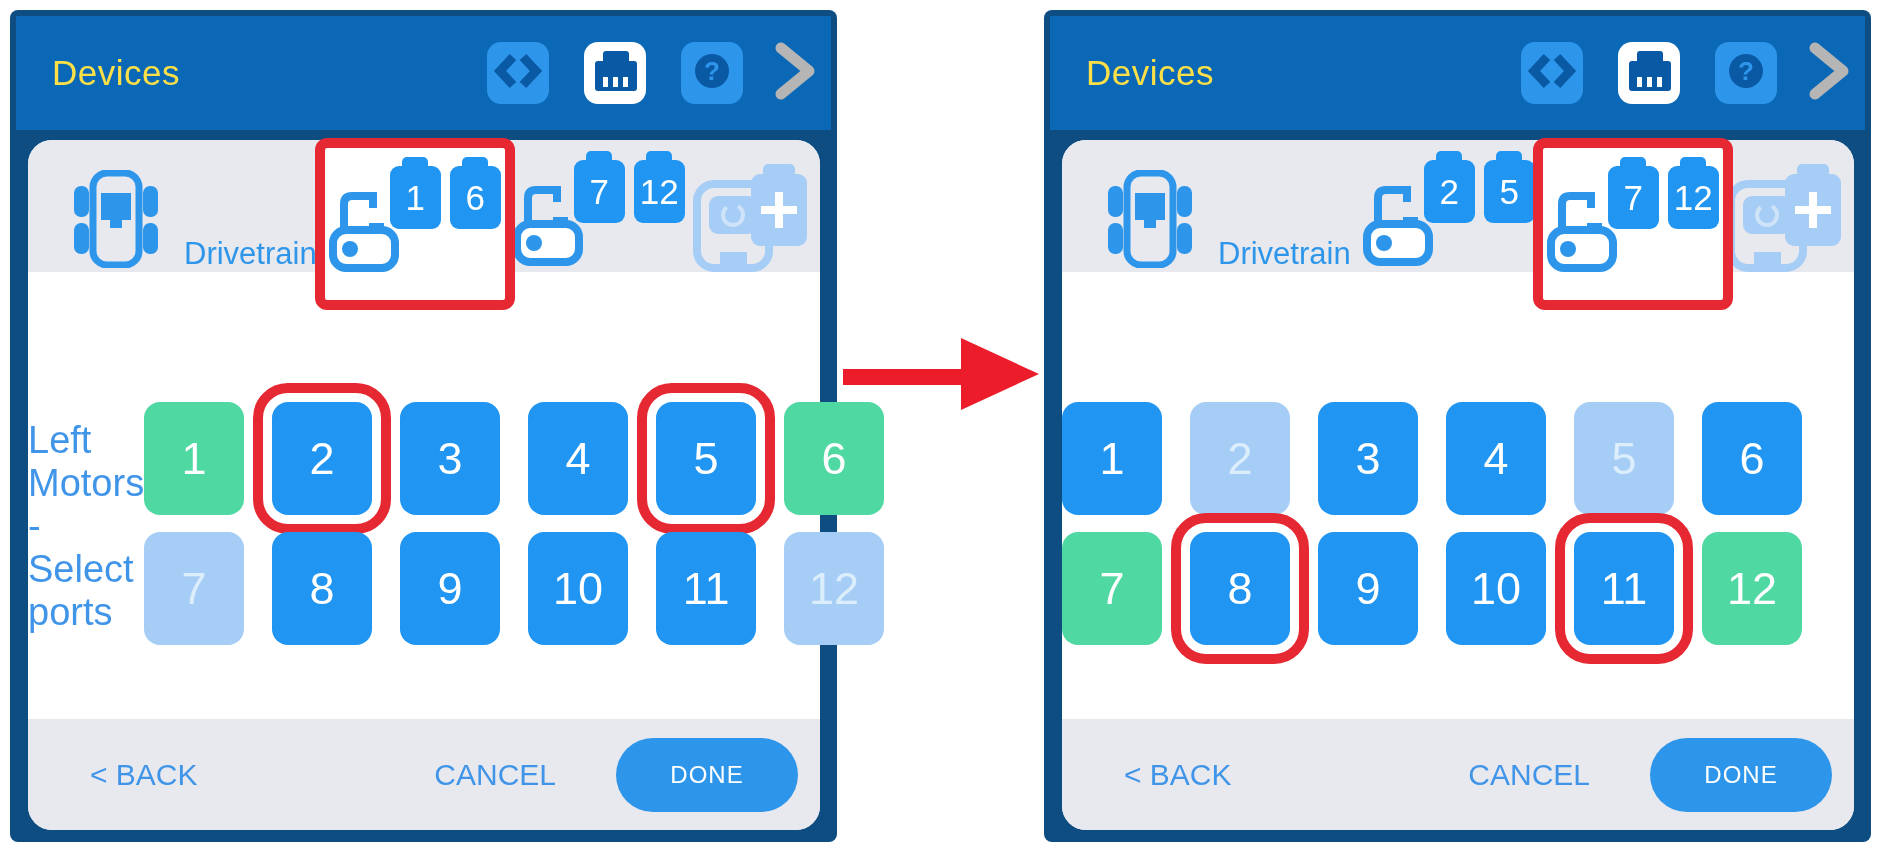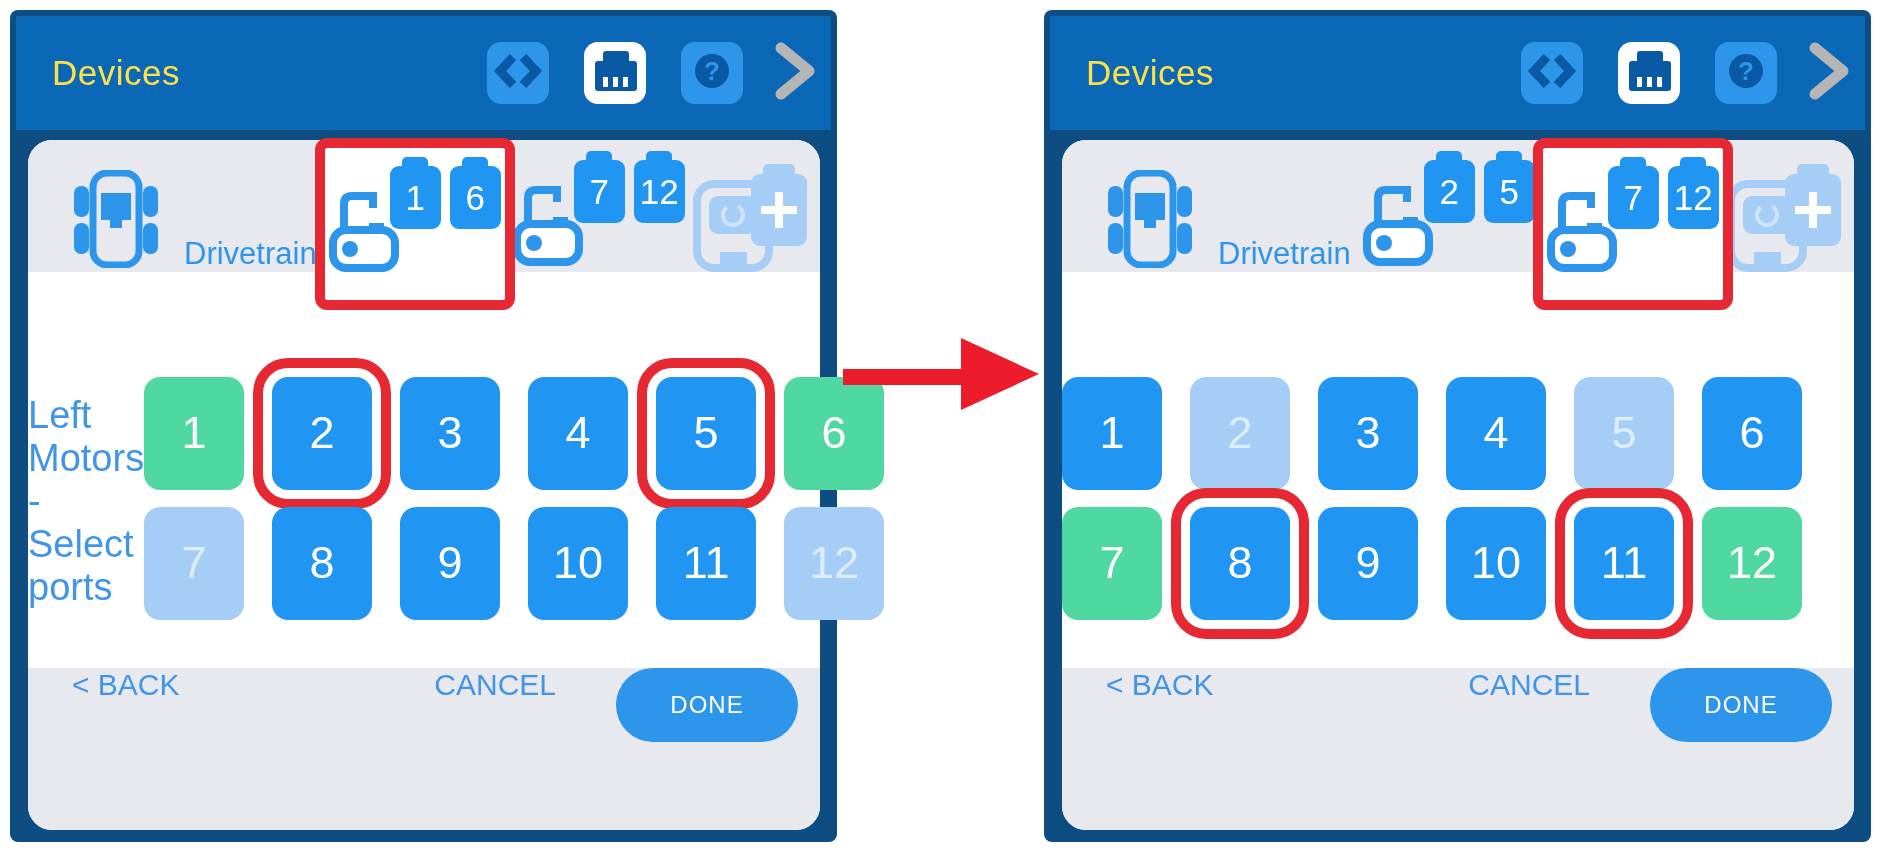--- a/index.html
+++ b/index.html
@@ -57,22 +57,22 @@
   .card-content{flex:1;display:flex;flex-direction:row;align-items:center;}
   .content-title{margin-top:62px;font-size:38px;color:var(--heading);}
   .ports{margin-top:56px;display:grid;grid-template-columns:repeat(6,100px);gap:17px 28px;}
   .port{height:113px;border-radius:16px;display:flex;align-items:center;justify-content:center;
     font-size:45px;color:#fff;}
   .port.selectable{background:var(--portblue);}
   .port.assigned{background:var(--portgreen);}
   .port.taken{background:var(--portfaded);color:var(--portfadedtext);}
   .port.annotated,.annotated-box{outline:10px solid var(--annotationred);outline-offset:9px;}
 
-  .card-footer{height:162px;background:var(--rowgray);border-radius:0 0 24px 24px;
-    display:flex;padding:0 22px 0 44px;}
+  .card-footer{height:111px;background:var(--rowgray);border-radius:0 0 24px 24px;
+    display:flex;align-items:center;padding:0 22px 0 62px;}
   .footer-link{font-size:30px;color:var(--heading);cursor:default;}
   .footer-link.cancel{margin-left:auto;}
   .done-btn{margin-left:60px;width:182px;height:74px;border-radius:38px;background:var(--lightblue);
     color:#fff;font-size:24px;display:flex;align-items:center;justify-content:center;border:none;letter-spacing:1px;}
 
   .flow-arrow{position:absolute;left:843px;top:324px;width:200px;height:100px;}
 </style>
 </head>
 <body>
 

